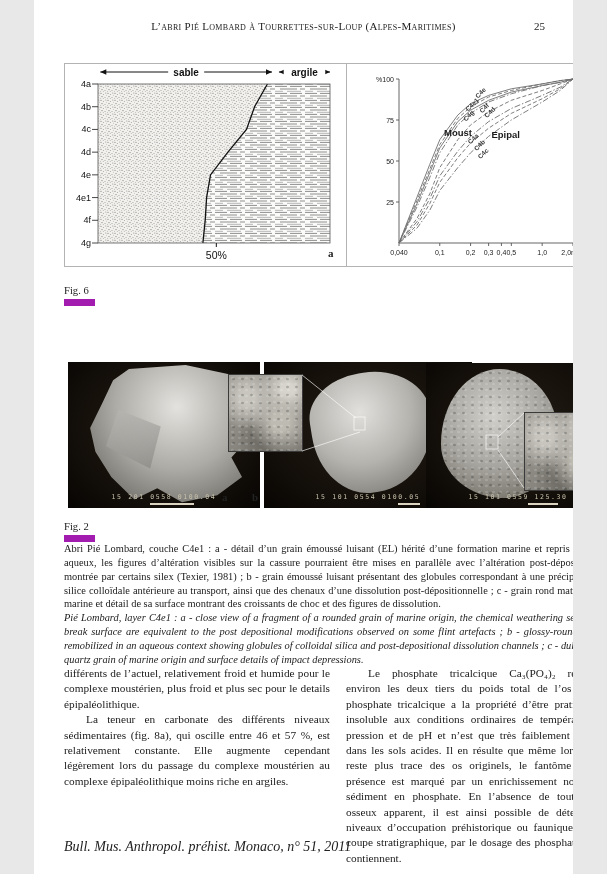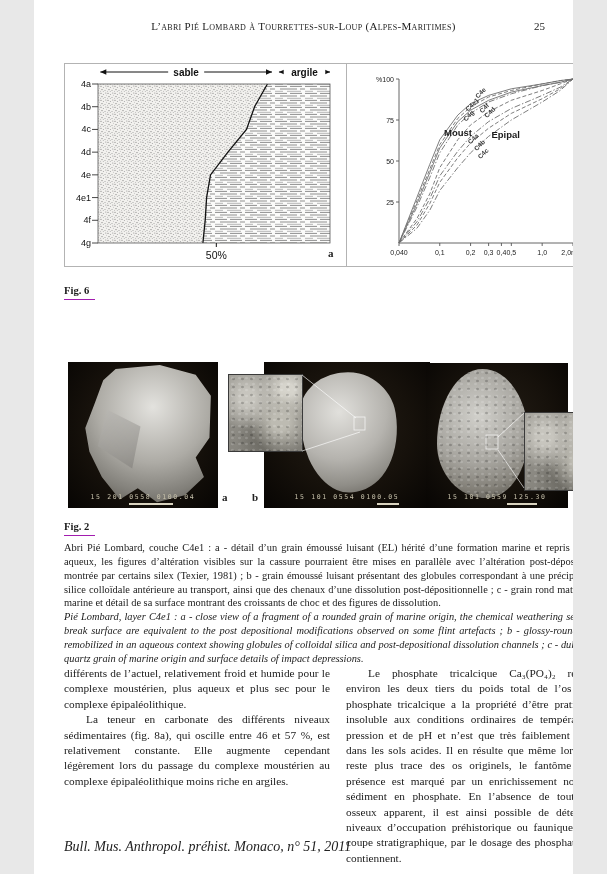--- a/index.html
+++ b/index.html
@@ -11,26 +11,26 @@
   .hdr-page{position:absolute;top:20px;right:28px;font-size:11px;color:#222;}
   
   .fig6-box{position:absolute;left:30px;top:63px;width:548px;height:202px;
             border:1px solid #b3b3b3;display:flex;background:#fff;}
   .fig6-left{width:282px;border-right:1px solid #b3b3b3;position:relative;}
   .fig6-right{flex:1;position:relative;}
   .panel-letter{position:absolute;font-size:11px;font-weight:700;color:#222;}
   svg{display:block;}
   
   .figcap{position:absolute;left:30px;width:550px;font-size:10.4px;line-height:1.33;text-align:justify;}
-  .figlab{display:inline-block;font-weight:700;font-size:10.6px;border-bottom:1px solid #a21caf;
-          padding:0 6px 1px 0;margin-bottom:5px;}
+  .figlab{display:inline-block;font-weight:400;font-size:10.6px;border-bottom:7px solid #a21caf;
+          padding:0 6px 1px 0;}
   .cap-en{font-style:italic;}
   
   .sem{position:absolute;background:radial-gradient(ellipse at 50% 45%, #241e16 0%, #16110b 55%, #070503 100%);
-       overflow:hidden;}
+       overflow:hidden;padding-left:42px;}
   .grain{position:absolute;}
   .grain-a{left:6%;top:2%;width:92%;height:96%;
      clip-path:polygon(28% 3%,60% 0%,86% 7%,97% 22%,96% 52%,86% 66%,92% 80%,78% 93%,58% 98%,44% 88%,31% 96%,18% 80%,9% 62%,6% 45%,13% 27%,19% 11%);
      background:radial-gradient(circle at 55% 30%, #e3e2de 0%, #adaba5 45%, #82807a 70%, #555249 92%);}
   .facet-a{position:absolute;left:0;top:0;width:100%;height:100%;
      clip-path:polygon(22% 32%,46% 44%,40% 74%,15% 58%);
      background:linear-gradient(135deg, rgba(235,234,230,.55), rgba(45,42,38,.55));filter:blur(1px);}
   .grain-b{left:23%;top:7%;width:58%;height:82%;transform:rotate(-9deg);
      border-radius:48% 52% 55% 45% / 36% 42% 62% 56%;
      background:radial-gradient(circle at 42% 32%, #e1e0dc 0%, #b5b3ae 48%, #908e88 74%, #63605a 96%);}
@@ -231,21 +231,21 @@
   <div class="strip-letter" style="left:218px;top:491px;">b</div>
   <div class="strip-letter" style="left:550px;top:491px;">c</div>
 
   <div class="figcap" style="top:520px;">
     <span class="figlab">Fig. 2</span><br>
     <span>Abri Pié Lombard, couche C4e1 : a - détail d’un grain émoussé luisant (EL) hérité d’une formation marine et repris en milieu aqueux, les figures d’altération visibles sur la cassure pourraient être mises en parallèle avec l’altération post-dépositionnelle montrée par certains silex (Texier, 1981) ; b - grain émoussé luisant présentant des globules correspondant à une précipitation de silice colloïdale antérieure au transport, ainsi que des chenaux d’une dissolution post-dépositionnelle ; c - grain rond mat d’origine marine et détail de sa surface montrant des croissants de choc et des figures de dissolution.</span><br>
     <span class="cap-en">Pié Lombard, layer C4e1 : a - close view of a fragment of a rounded grain of marine origin, the chemical weathering seen on the break surface are equivalent to the post depositional modifications observed on some flint artefacts ; b - glossy-rounded grain remobilized in an aqueous context showing globules of colloidal silica and post-depositional dissolution channels ; c - dull rounded quartz grain of marine origin and surface details of impact depressions.</span>
   </div>
 
   <div class="col" style="left:30px;top:666px;width:266px;">
-    <p>différents de l’actuel, relativement froid et humide pour le complexe moustérien, plus aqueux et plus sec pour le complexe épipaléolithique.</p>
+    <p>différents de l’actuel, relativement froid et humide pour le complexe moustérien, plus froid et plus sec pour le details épipaléolithique.</p>
     <p class="indent">La teneur en carbonate des différents niveaux sédimentaires (fig. 8a), qui oscille entre 46 et 57 %, est relativement constante. Elle augmente cependant légèrement lors du passage du complexe moustérien au complexe épipaléolithique moins riche en argiles.</p>
   </div>
   <div class="col" style="left:312px;top:666px;width:268px;">
     <p class="indent">Le phosphate tricalcique Ca₃(PO₄)₂ représente environ les deux tiers du poids total de l’os sec. Le phosphate tricalcique a la propriété d’être pratiquement insoluble aux conditions ordinaires de température, de pression et de pH et n’est que très faiblement mobilisé dans les sols acides. Il en résulte que même lorsqu’il ne reste plus trace des os originels, le fantôme de leur présence est marqué par un enrichissement notable du sédiment en phosphate. En l’absence de tout vestige osseux apparent, il est ainsi possible de détecter des niveaux d’occupation préhistorique ou faunique sur une coupe stratigraphique, par le dosage des phosphates qu’ils contiennent.</p>
   </div>
 
   <div class="footer">Bull. Mus. Anthropol. préhist. Monaco, n° 51, 2011</div>
 </div>
 
 </body></html>

